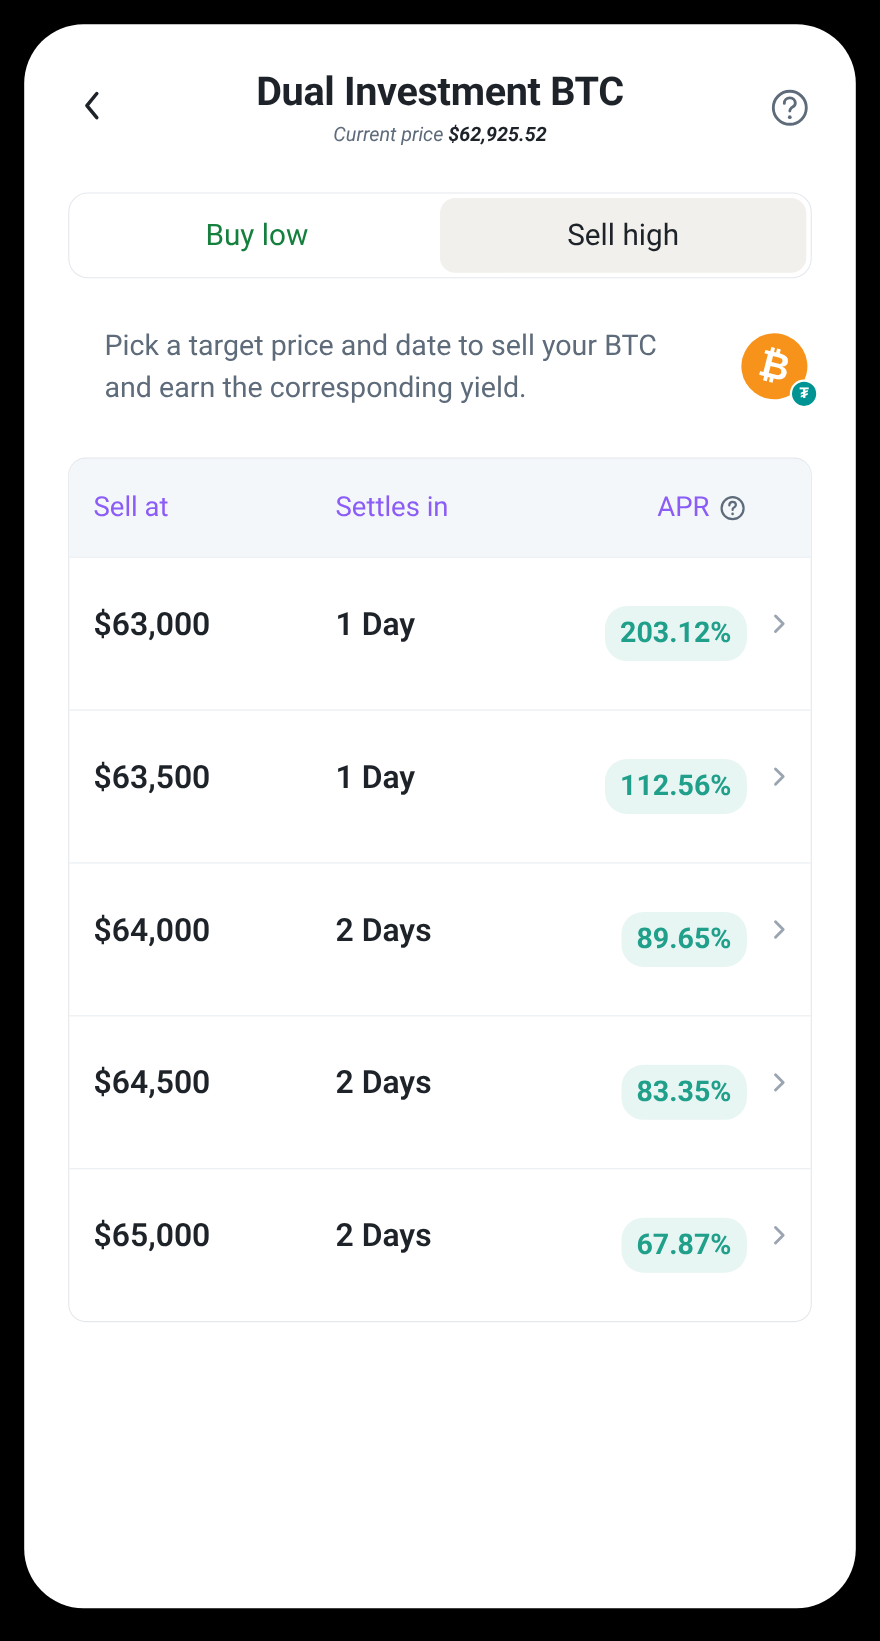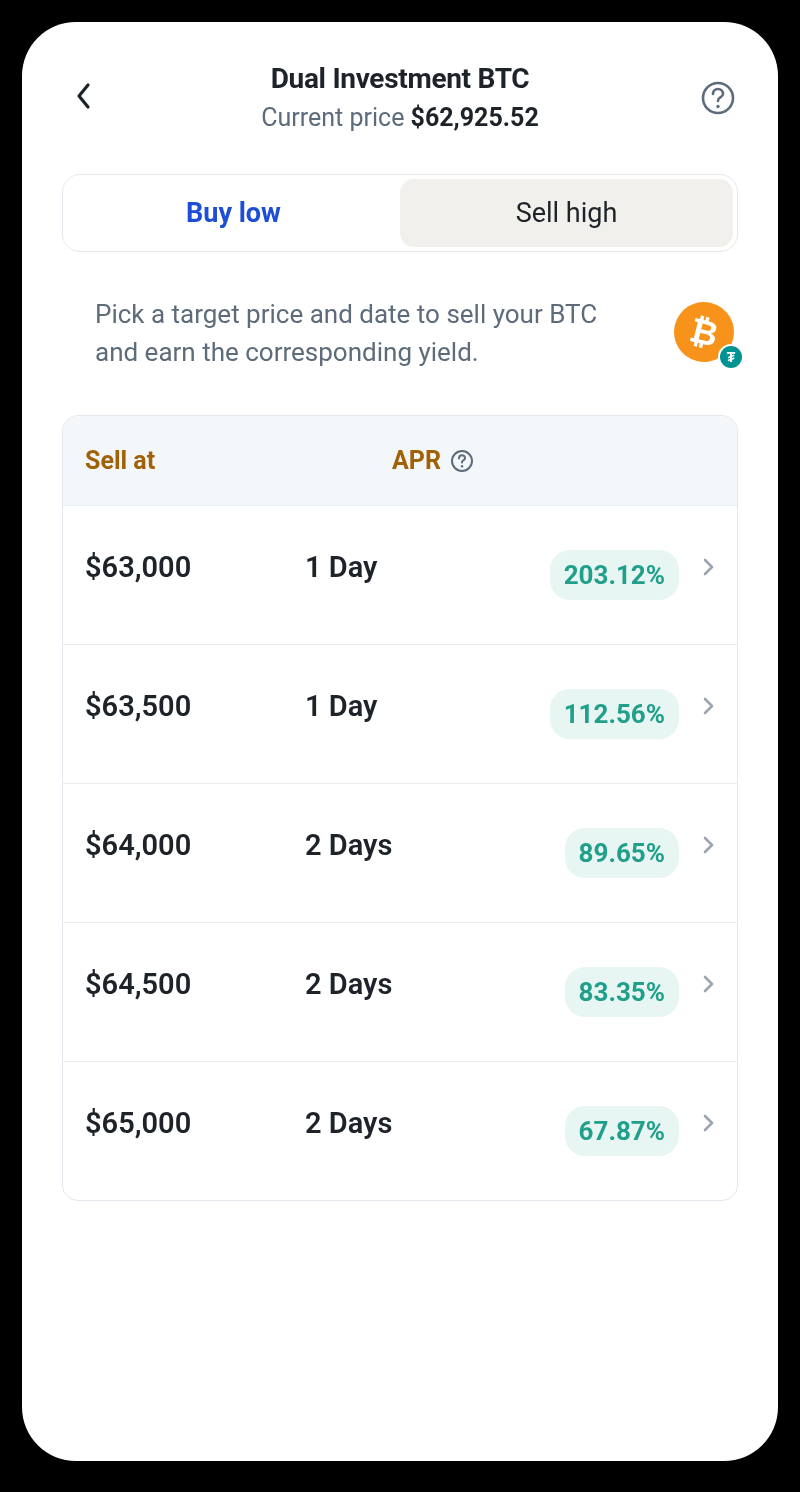--- a/index.html
+++ b/index.html
@@ -1,33 +1,33 @@
 <!DOCTYPE html>
 <html><head>
   <meta charset="utf-8">
   <style>
     * { margin: 0; padding: 0; box-sizing: border-box; font-family: -apple-system, BlinkMacSystemFont, "Segoe UI", Roboto, Helvetica, Arial, sans-serif; }
     body { background: #000; width: 800px; height: 1492px; display: flex; align-items: flex-start; justify-content: center; }
     .phone-frame { background: #fff; width: 756px; margin-top: 22px; border-radius: 54px; padding: 40px 0 260px 0; overflow: hidden; }
     .header { position: relative; display: flex; flex-direction: column; align-items: center; padding: 0 40px; }
     .back-btn { position: absolute; left: 44px; top: 16px; width: 36px; height: 36px; display: flex; align-items: center; justify-content: center; cursor: pointer; }
     .help-btn { position: absolute; right: 40px; top: 16px; width: 40px; height: 40px; display: flex; align-items: center; justify-content: center; cursor: pointer; }
-    .title { font-size: 28px; font-weight: 700; color: #1e2329; letter-spacing: -0.3px; }
-    .subtitle-row { margin-top: 8px; font-size: 25px; color: #5d6b7a; }
+    .title { font-size: 36px; font-weight: 700; color: #1e2329; letter-spacing: -0.3px; }
+    .subtitle-row { margin-top: 8px; font-size: 18px; color: #5d6b7a; font-style: italic; }
     .subtitle-row .price { font-weight: 700; color: #1e2329; }
     .segmented { margin: 42px 40px 0 40px; border: 1px solid #e3e8ee; border-radius: 18px; display: flex; padding: 4px; }
-    .seg-item { flex: 1; text-align: center; padding: 18px 0; font-size: 27px; font-weight: 700; color: #1d4ed8; border-radius: 14px; cursor: pointer; }
+    .seg-item { flex: 1; text-align: center; padding: 18px 0; font-size: 27px; font-weight: 400; color: #15803d; border-radius: 14px; cursor: pointer; }
     .seg-item.active { background: #f1f0ec; color: #1e2329; font-weight: 400; }
     .description-row { display: flex; align-items: center; justify-content: space-between; padding: 0 40px; margin-top: 44px; gap: 24px; }
     .description { font-size: 26px; color: #5d6b7a; line-height: 1.45; flex: 1; max-width: 520px; margin-left: 33px; }
     .coin-pair { position: relative; width: 64px; height: 64px; flex-shrink: 0; }
     .coin-main { width: 60px; height: 60px; border-radius: 50%; background: #f7931a; color: #fff; display: flex; align-items: center; justify-content: center; font-size: 34px; font-weight: 700; transform: rotate(14deg); }
     .coin-badge { position: absolute; bottom: -4px; right: -6px; width: 26px; height: 26px; border-radius: 50%; background: #009393; color: #fff; display: flex; align-items: center; justify-content: center; font-size: 14px; font-weight: 700; border: 2px solid #fff; }
     .table { margin: 44px 40px 0 40px; border: 1px solid #e3e8ee; border-radius: 16px; overflow: hidden; }
-    .thead { background: #f3f7fa; display: flex; align-items: center; padding: 30px 22px; font-size: 25px; font-weight: 700; color: #a16207; }
+    .thead { background: #f3f7fa; display: flex; align-items: center; padding: 30px 22px; font-size: 25px; font-weight: 400; color: #8b5cf6; }
     .col-sell { width: 220px; }
     .col-settle { flex: 1; }
     .col-apr { width: 170px; text-align: right; display: flex; align-items: center; justify-content: flex-end; gap: 8px; }
     .apr-help { width: 26px; height: 26px; display: inline-flex; align-items: center; justify-content: center; cursor: pointer; }
     .trow { display: flex; align-items: flex-start; padding: 44px 22px; border-top: 1px solid #e8edf1; font-size: 29px; font-weight: 600; color: #1e2329; cursor: pointer; }
     .trow .col-sell { font-size: 29px; }
     .trow .col-settle { font-weight: 600; }
     .apr-pill { display: inline-block; background: #e7f6f3; color: #209f8b; font-weight: 700; font-size: 26px; padding: 10px 14px; border-radius: 20px; }
     .chevron-cell { width: 36px; text-align: right; color: #9aa5b1; }
   </style>
@@ -66,20 +66,21 @@
     <div class="description">Pick a target price and date to sell your BTC and earn the corresponding yield.</div>
     <div class="coin-pair">
       <div class="coin-main">₿</div>
       <div class="coin-badge">₮</div>
     </div>
   </div>
 
   <div class="table">
     <div class="thead">
       <div class="col-sell">Sell at</div>
+      <div class="col-settle">Settles in</div>
       <div class="col-apr">
         <span>APR</span>
         <span class="apr-help">
           <svg width="24" height="24" viewBox="0 0 24 24" fill="none">
             <circle cx="12" cy="12" r="10" stroke="#5d6b7a" stroke-width="2"></circle>
             <path d="M9 9.5 c0-2 1.3-3.3 3-3.3 s3 1.3 3 3 c0 1.3 -1.3 2 -2.3 2.6 c-.6 .4 -.7 1 -.7 1.8" stroke="#5d6b7a" stroke-width="2" stroke-linecap="round" fill="none"></path>
             <circle cx="12" cy="17.2" r="1.2" fill="#5d6b7a"></circle>
           </svg>
         </span>
       </div>

